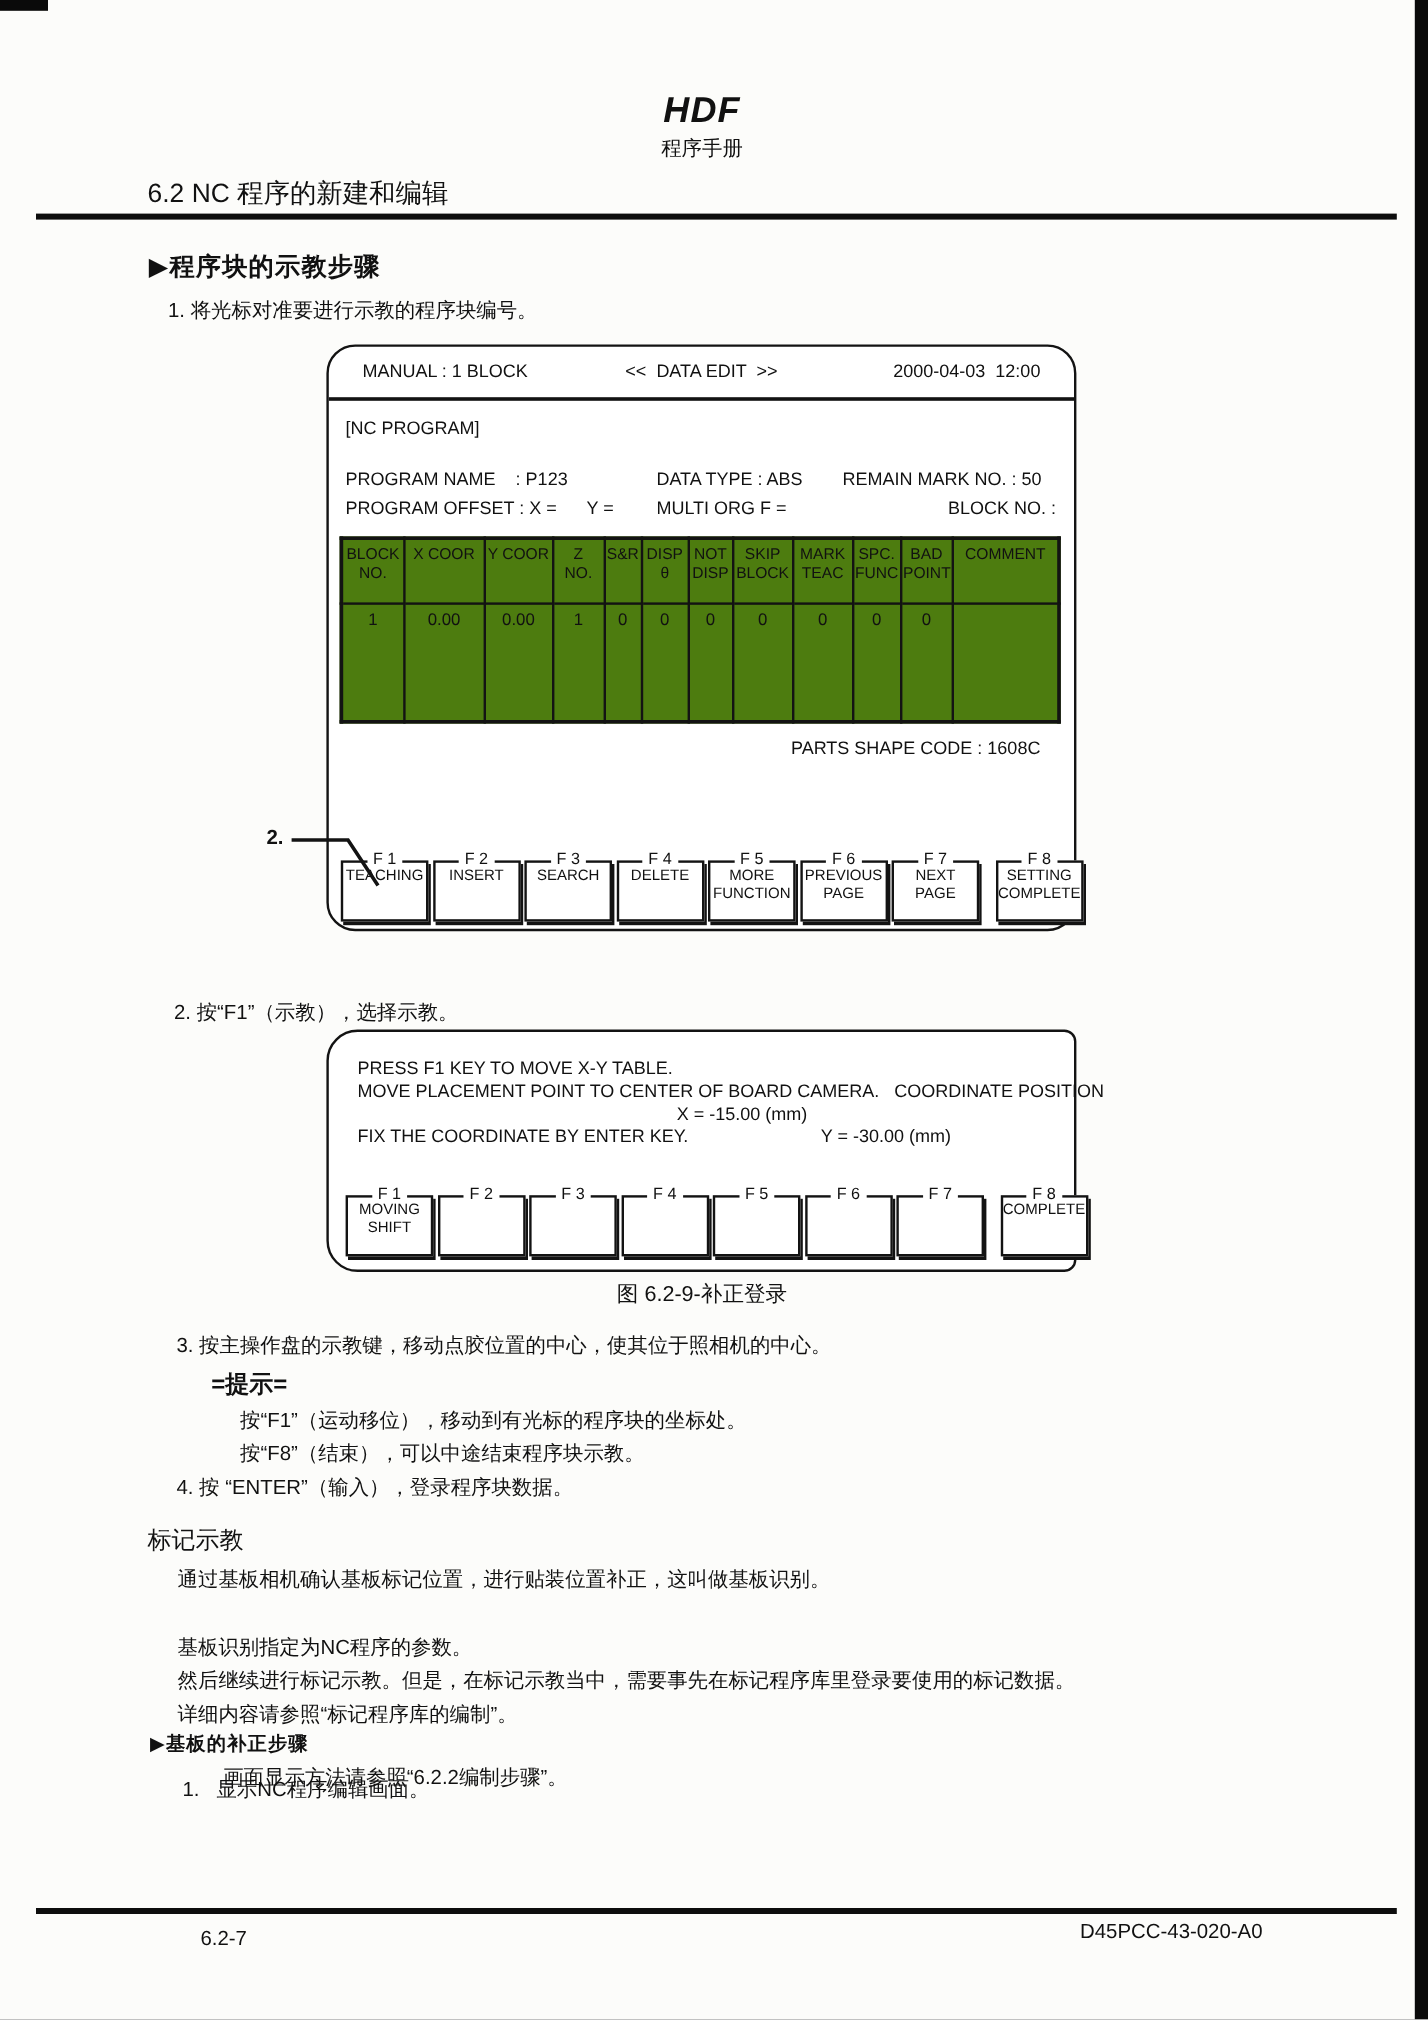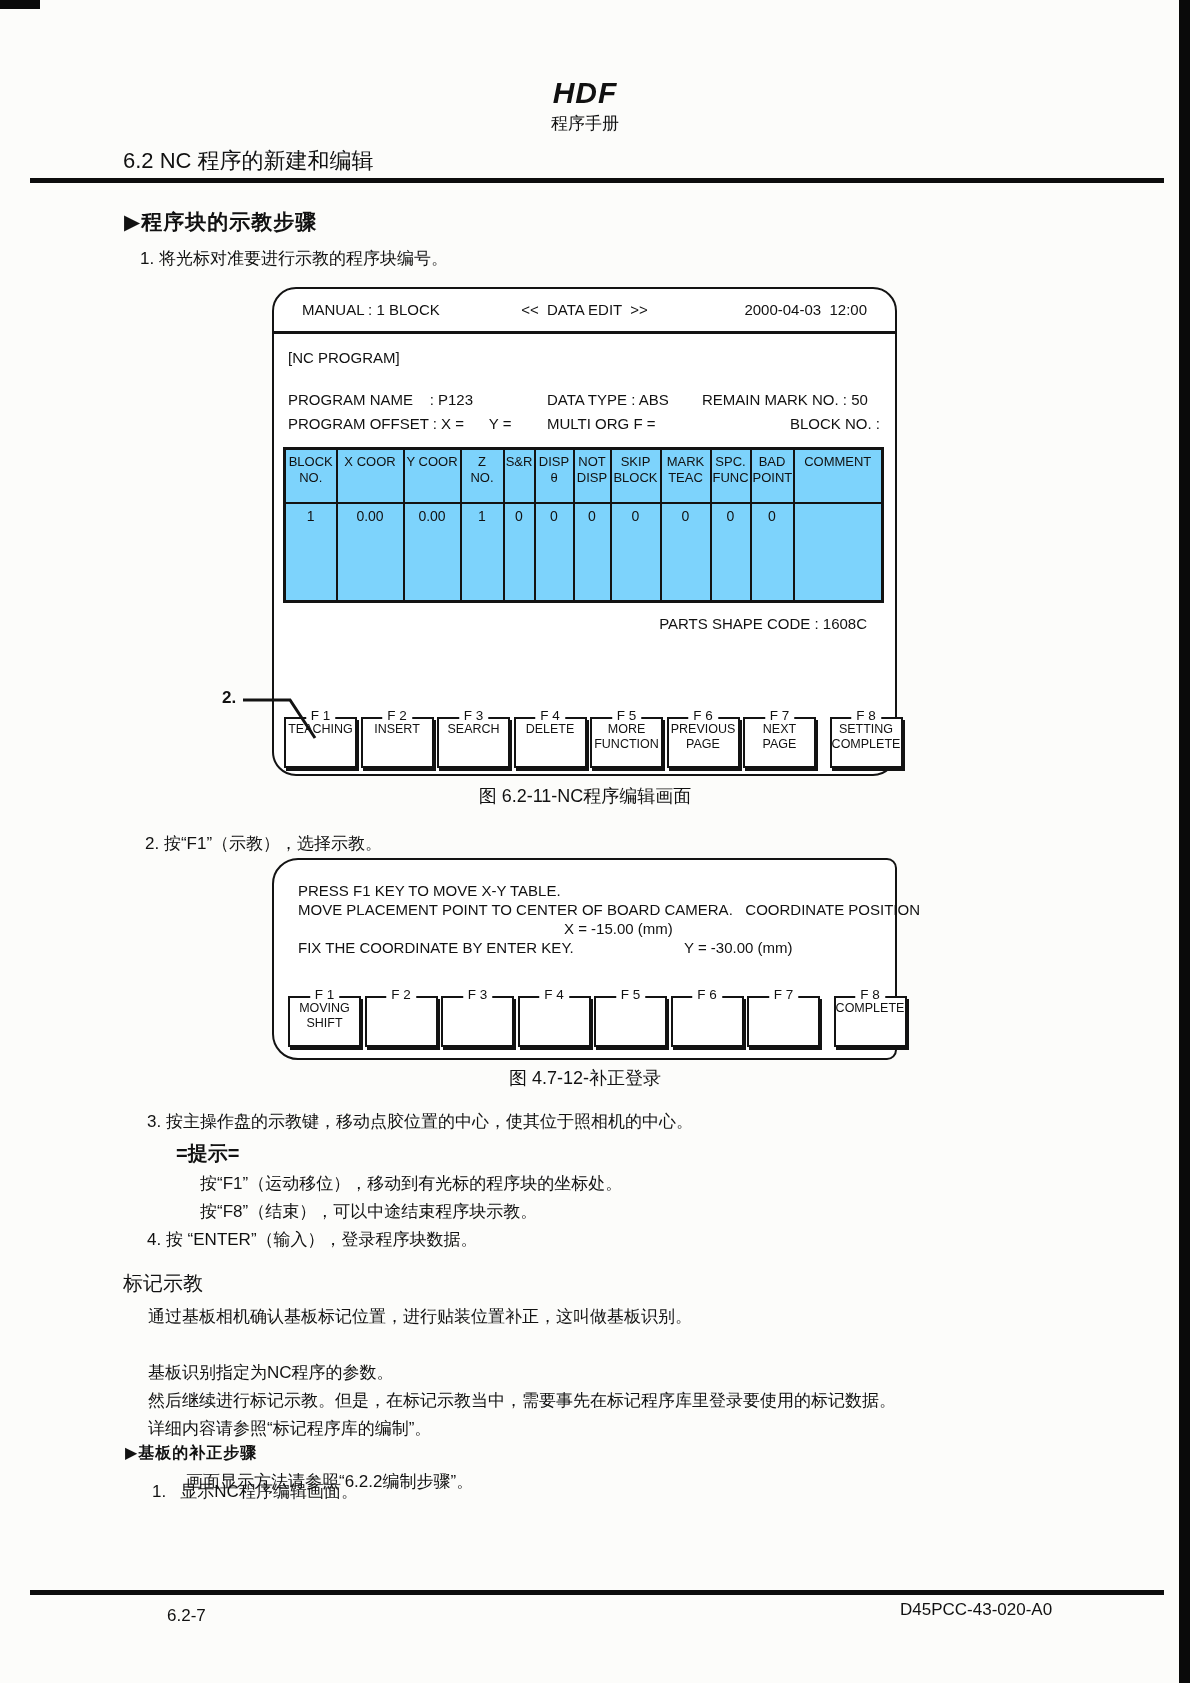--- a/index.html
+++ b/index.html
@@ -31,21 +31,21 @@
   }
   .fkey.gap8{margin-left:10px;}
   .fkey-tab{
     position:absolute;top:-11px;left:50%;transform:translateX(-50%);
     background:#fff;padding:0 5px;font-size:13.5px;white-space:nowrap;
   }
   .fkey-label{
     display:block;padding-top:3px;font-size:12.5px;line-height:1.18;
     text-align:center;white-space:pre-line;overflow:hidden;
   }
-  table.nc{border-collapse:collapse;table-layout:fixed;background:#7dd3fc;
+  table.nc{border-collapse:collapse;table-layout:fixed;background:#4d7c0f;
     border:3px solid #131313;}
   table.nc td{border:2.2px solid #131313;text-align:center;vertical-align:top;
     padding:4px 1px 0 1px;overflow:hidden;}
   td.hd{font-size:13px;line-height:1.2;height:48px;}
   td.val{font-size:14px;height:92px;padding-top:8px;}
   .caption{font-size:18px;text-align:center;width:100%;}
   .tip-h{font-size:20px;font-weight:600;}
   .sec-h{font-size:20px;}
   .footer-txt{font-size:17px;margin-left:37px;}
   svg.ptr{overflow:visible;}
@@ -177,21 +177,20 @@
 COMPLETE</span>
       </div>
     </div>
   </div>
 
   <div class="abs body-txt cn" style="left:222px;top:688px;font-weight:bold;">2.</div>
   <svg class="abs ptr" style="left:243px;top:692px;" width="80" height="52" viewBox="0 0 80 52">
     <path d="M0 8 H47 L72 46" fill="none" stroke="#131313" stroke-width="3"></path>
   </svg>
 
-  <div class="abs caption cn" style="left:0;top:784px;width:1170px;">图  6.2-11-NC程序编辑画面</div>
 
   <div class="abs body-txt cn" style="left:145px;top:832px;">2. 按“F1”（示教），选择示教。</div>
 
   <div class="abs screen" style="left:272px;top:858px;width:621px;height:198px;border-radius:26px 10px 10px 26px;">
     <div class="abs pre" style="left:24px;top:22px;">PRESS F1 KEY TO MOVE X-Y TABLE.</div>
     <div class="abs pre" style="left:24px;top:41px;">MOVE PLACEMENT POINT TO CENTER OF BOARD CAMERA.   COORDINATE POSITION</div>
     <div class="abs pre" style="left:290px;top:60px;">X = -15.00 (mm)</div>
     <div class="abs pre" style="left:24px;top:79px;">FIX THE COORDINATE BY ENTER KEY.</div>
     <div class="abs pre" style="left:410px;top:79px;">Y = -30.00 (mm)</div>
 
@@ -225,21 +224,21 @@
         <span class="fkey-tab">F 7</span>
         <span class="fkey-label"></span>
       </div>
       <div class="fkey gap8">
         <span class="fkey-tab">F 8</span>
         <span class="fkey-label">COMPLETE</span>
       </div>
     </div>
   </div>
 
-  <div class="abs caption cn" style="left:0;top:1066px;width:1170px;">图  4.7-12-补正登录</div>
+  <div class="abs caption cn" style="left:0;top:1066px;width:1170px;">图  6.2-9-补正登录</div>
 
   <div class="abs body-txt cn" style="left:147px;top:1110px;">3. 按主操作盘的示教键，移动点胶位置的中心，使其位于照相机的中心。</div>
   <div class="abs tip-h cn" style="left:176px;top:1140px;">=提示=</div>
   <div class="abs body-txt cn" style="left:200px;top:1172px;">按“F1”（运动移位），移动到有光标的程序块的坐标处。</div>
   <div class="abs body-txt cn" style="left:200px;top:1200px;">按“F8”（结束），可以中途结束程序块示教。</div>
   <div class="abs body-txt cn" style="left:147px;top:1228px;">4. 按 “ENTER”（输入），登录程序块数据。</div>
 
   <div class="abs sec-h cn" style="left:123px;top:1270px;">标记示教</div>
   <div class="abs body-txt cn" style="left:148px;top:1305px;">通过基板相机确认基板标记位置，进行贴装位置补正，这叫做基板识别。</div>
   <div class="abs body-txt cn" style="left:148px;top:1361px;">基板识别指定为NC程序的参数。</div>

